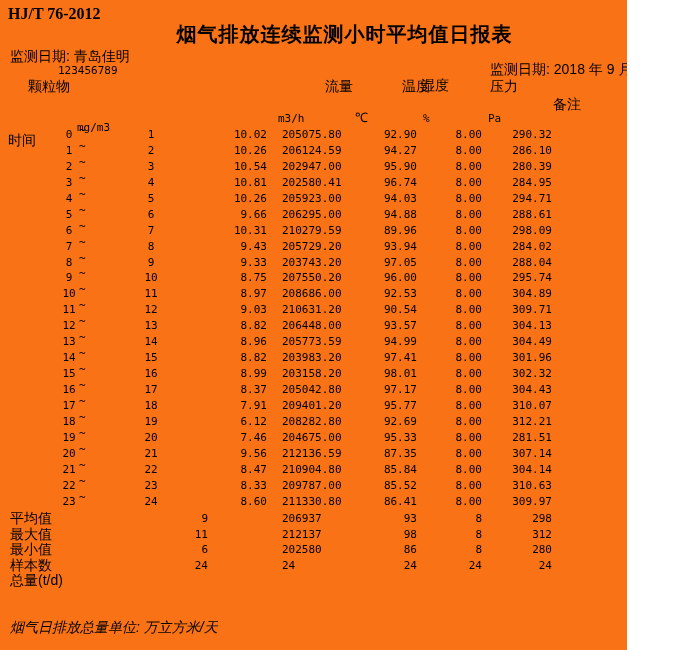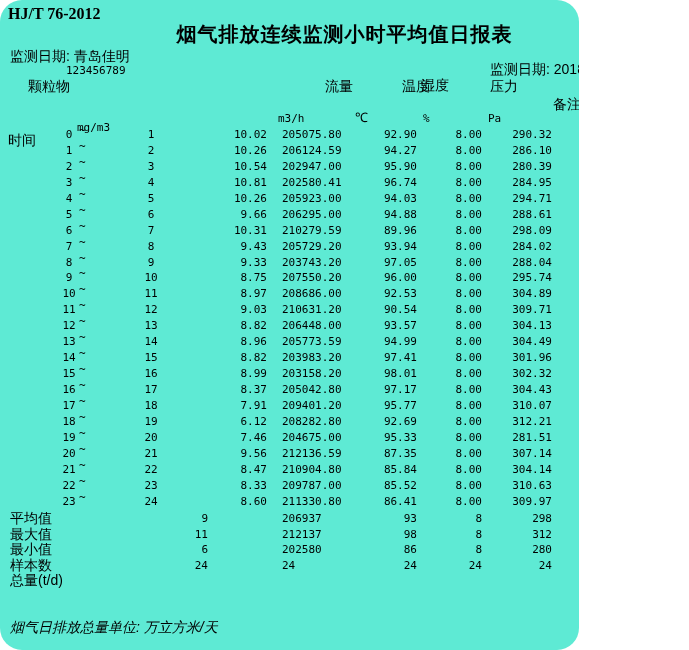--- a/index.html
+++ b/index.html
@@ -1,27 +1,27 @@
 <!DOCTYPE html>
 <html><head>
 <meta charset="utf-8">
 <style>
   html,body { margin:0; padding:0; background:#fff; }
   .page {
-    position:relative; width:579px; height:650px; background:#5eead4;
-    color:#000; font-family:"Liberation Sans", sans-serif; overflow:hidden;border-radius:22px;
+    position:relative; width:627px; height:650px; background:#f97316;
+    color:#000; font-family:"Liberation Sans", sans-serif; overflow:hidden;
   }
   .abs { position:absolute; white-space:pre; }
   .cjk { font-size:14px; line-height:14px; font-family:"Liberation Sans", sans-serif; }
   .num { font-size:11px; line-height:11px; font-family:"DejaVu Sans Mono", monospace; }
   .standard { left:8px; top:5px; font-family:"Liberation Serif", serif; font-weight:bold; font-size:16px; }
   .title { left:0; width:689px; top:21px; text-align:center; font-weight:bold; font-size:20px; letter-spacing:1px; }
   .plant { left:10px; top:49px; }
   .tick  { left:12px; top:60px; font-size:12px; }
-  .code  { left:66px; top:65px; }
+  .code  { left:58px; top:65px; }
   .date  { left:490px; top:62px; }
   .h-pm   { left:28px;  top:79px; }
   .h-time { left:8px;   top:95px;margin-top:38px; }
   .h-flow { left:325px; top:79px; }
   .h-temp { left:394px; top:79px;margin-left:8px; }
   .h-hum  { left:421px; top:78px; }
   .h-press{ left:490px; top:79px; }
   .h-rem  { left:553px; top:97px; }
   .u-pm   { left:77px;  top:113px;margin-top:9px; }
   .u-flow { left:278px; top:113px; }

